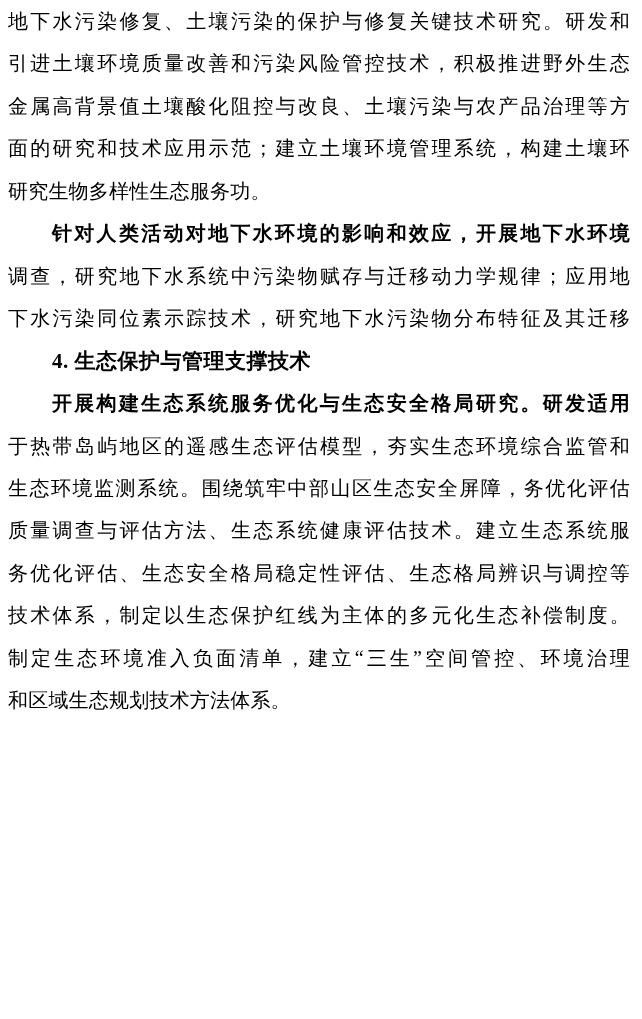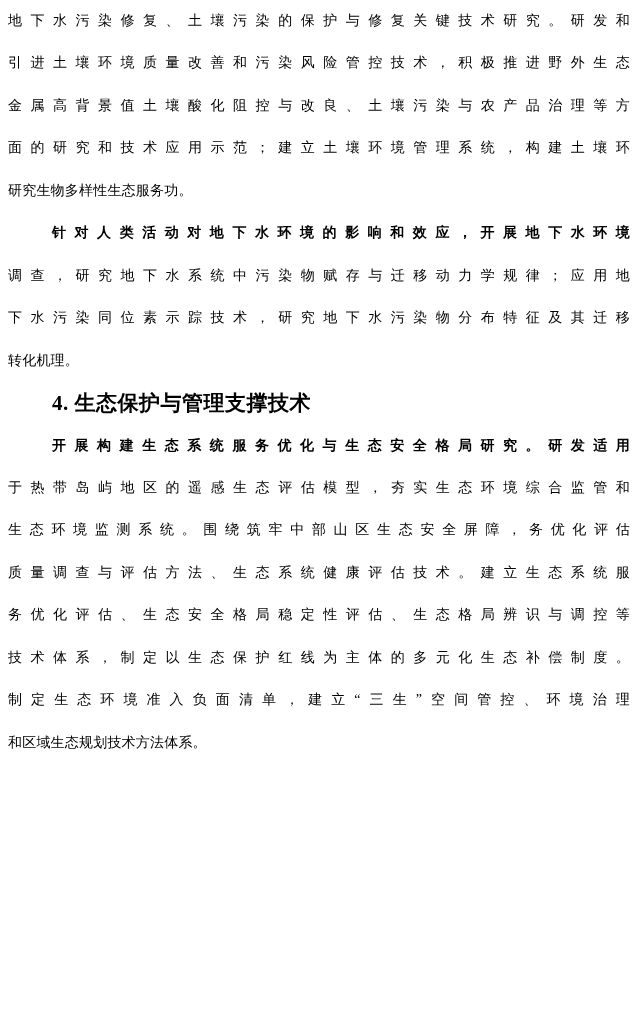--- a/index.html
+++ b/index.html
@@ -14,21 +14,21 @@
     overflow: hidden;
   }
   .page {
     box-sizing: border-box;
     width: 642px;
     height: 1019px;
     padding: 0 12px 0 8px;
     font-family: "Liberation Serif", "DejaVu Serif", serif;
   }
   .line {
-    font-size: 14px;
+    font-size: 20px;
     line-height: 42.46px;
     height: 42.46px;
     letter-spacing: 0.2px;
     text-align: left;
     white-space: nowrap;
     overflow: hidden;
   }
   .line.justify {
     white-space: normal;
     text-align: justify;
@@ -56,21 +56,20 @@
     <div class="line justify">引进土壤环境质量改善和污染风险管控技术，积极推进野外生态</div>
     <div class="line justify">金属高背景值土壤酸化阻控与改良、土壤污染与农产品治理等方</div>
     <div class="line justify">面的研究和技术应用示范；建立土壤环境管理系统，构建土壤环</div>
     <div class="line">研究生物多样性生态服务功。</div>
   </div>
 
   <div>
     <div class="line justify indent">针对人类活动对地下水环境的影响和效应，开展地下水环境</div>
     <div class="line justify">调查，研究地下水系统中污染物赋存与迁移动力学规律；应用地</div>
     <div class="line justify">下水污染同位素示踪技术，研究地下水污染物分布特征及其迁移</div>
-    <div class="line">转化机理。</div>
   </div>
 
   <div class="line heading indent">4. 生态保护与管理支撑技术</div>
 
   <div>
     <div class="line justify indent">开展构建生态系统服务优化与生态安全格局研究。研发适用</div>
     <div class="line justify">于热带岛屿地区的遥感生态评估模型，夯实生态环境综合监管和</div>
     <div class="line justify">生态环境监测系统。围绕筑牢中部山区生态安全屏障，务优化评估</div>
     <div class="line justify">质量调查与评估方法、生态系统健康评估技术。建立生态系统服</div>
     <div class="line justify">务优化评估、生态安全格局稳定性评估、生态格局辨识与调控等</div>

